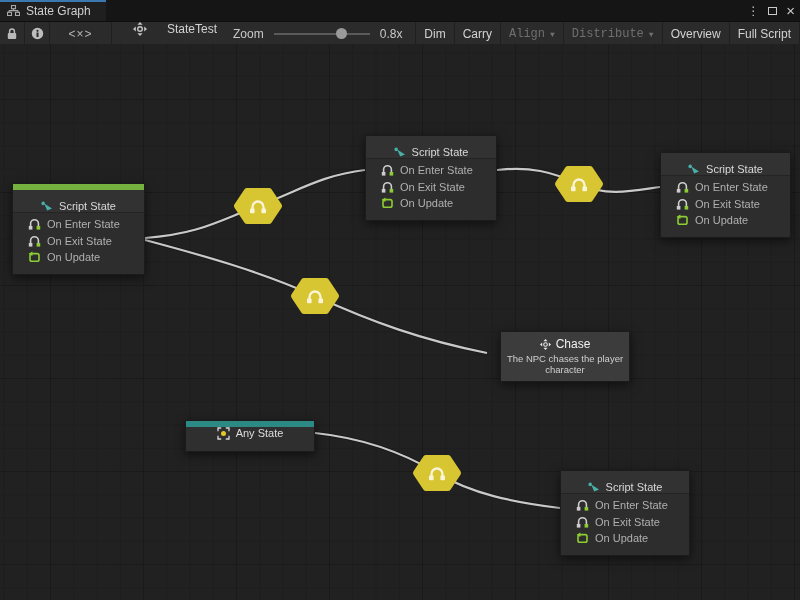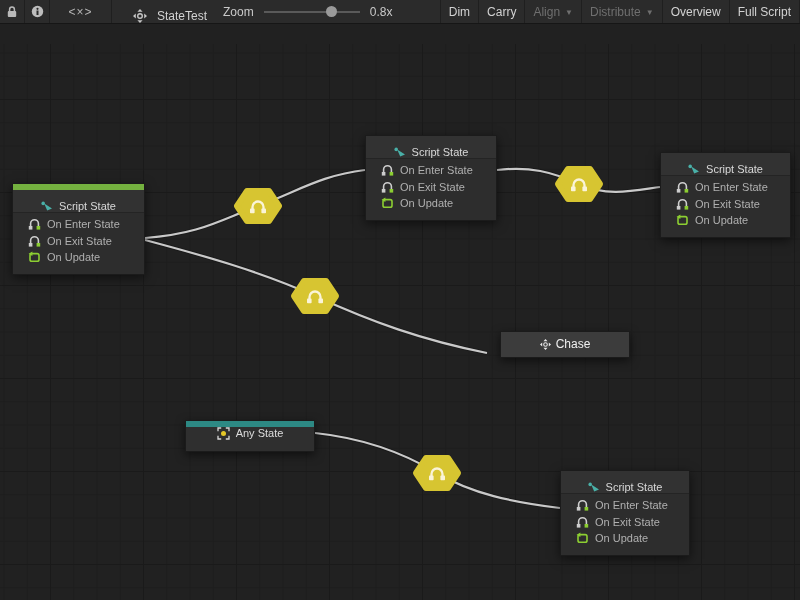--- a/index.html
+++ b/index.html
@@ -17,28 +17,28 @@
   .wc-max{width:9px;height:8px;border:1.5px solid #c9c9c9;box-sizing:border-box;}
   .wc-close{font-size:15px;}
 
   
   .toolbar{position:relative;height:23px;background:#2b2b2b;border-bottom:1px solid #161616;
     display:flex;align-items:stretch;color:#d2d2d2;font-size:12px;}
   .tbtn{display:flex;align-items:center;justify-content:center;border-right:1px solid #1f1f1f;
     padding:0 8px;box-sizing:border-box;white-space:nowrap;}
   .icon-seg{width:25px;padding:0;}
   .code-seg{width:62px;color:#b5b5b5;letter-spacing:1px;}
-  .graph-select{display:flex;align-items:flex-end;gap:10px;margin-left:17px;padding:0 4px;}
+  .graph-select{display:flex;align-items:flex-start;gap:20px;margin-left:17px;padding:0 4px;}
   .zoom-group{display:flex;align-items:center;margin-left:12px;gap:10px;}
   .zoom-label,.zoom-value{color:#c9c9c9;}
   .slider{position:relative;width:96px;height:23px;}
   .slider-track{position:absolute;left:0;right:0;top:11px;height:2px;background:#5a5a5a;}
   .slider-handle{position:absolute;top:6px;left:62px;width:11px;height:11px;border-radius:50%;background:#9a9a9a;}
   .spacer{flex:1;border-right:1px solid #1f1f1f;}
-  .tbtn.disabled{color:#6f6f6f;}
+  .tbtn.disabled{color:#6f6f6f;font-family:Liberation Mono, monospace;}
   .caret{font-size:8px;margin-left:5px;position:relative;top:1px;}
 
   
   .canvas{position:absolute;left:0;top:44px;width:800px;height:556px;background-color:#212121;
     background-image:
       linear-gradient(#1a1a1a 1px, transparent 1px),
       linear-gradient(90deg,#1a1a1a 1px, transparent 1px),
       linear-gradient(#1d1d1d 1px, transparent 1px),
       linear-gradient(90deg,#1d1d1d 1px, transparent 1px);
     background-size:93px 93px,93px 93px,23.25px 23.25px,23.25px 23.25px;
@@ -111,20 +111,34 @@
       <polygon points="-21,0 -11,-15 11,-15 21,0 11,15 -11,15" fill="#d7c531" stroke="#d7c531" stroke-width="6" stroke-linejoin="round"></polygon>
       <path d="M-5.5 4 V1 A5.5 5.5 0 0 1 5.5 1 V4" fill="none" stroke="#faf4d8" stroke-width="2.3"></path>
       <rect x="-8" y="2.6" width="4.6" height="4.6" rx="0.8" fill="#faf4d8"></rect>
       <rect x="3.4" y="2.6" width="4.6" height="4.6" rx="0.8" fill="#faf4d8"></rect>
     </symbol>
   </defs>
 </svg>
 
 <div class="window">
 
+  <div class="tabstrip">
+    <div class="tab">
+      <svg class="ic" width="13" height="11">
+          <use href="#i-graph"></use>
+        </svg>
+      <span class="tab-label">State Graph</span>
+    </div>
+    <div class="tab-accent"></div>
+    <div class="win-controls">
+      <span class="wc">⋮</span>
+      <span class="wc wc-max"></span>
+      <span class="wc wc-close">×</span>
+    </div>
+  </div>
 
   <div class="toolbar">
     <div class="tbtn icon-seg">
       <svg class="ic" width="12" height="13">
           <use href="#i-lock"></use>
         </svg>
     </div>
     <div class="tbtn icon-seg">
       <svg class="ic" width="13" height="13">
           <use href="#i-info"></use>
@@ -271,20 +285,21 @@
       </div>
     </div>
 
     <div class="node chase" style="left:500px;top:287px;width:130px;box-sizing:border-box">
       <div class="chase-title">
         <svg class="ic" width="11" height="11" style="color:#e8e8e8">
             <use href="#i-gizmo"></use>
           </svg>
         <span>Chase</span>
       </div>
+      <div class="chase-desc">The NPC chases the player character</div>
     </div>
 
     <div class="node" style="left:185px;top:376px;width:130px">
       <div class="selbar teal"></div>
       <div class="anyrow">
         <svg class="ic" width="13" height="13">
             <use href="#i-any"></use>
           </svg>
         <span>Any State</span>
       </div>

